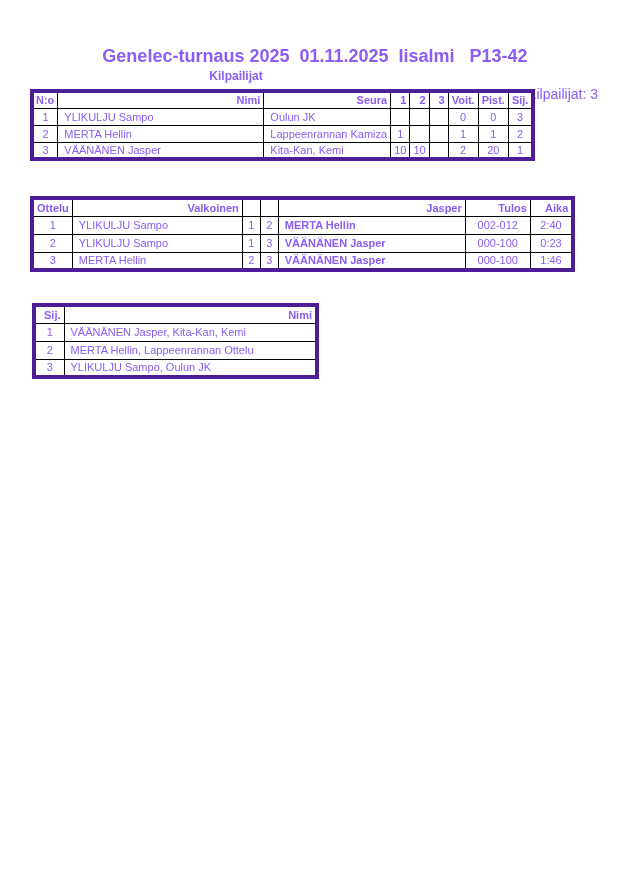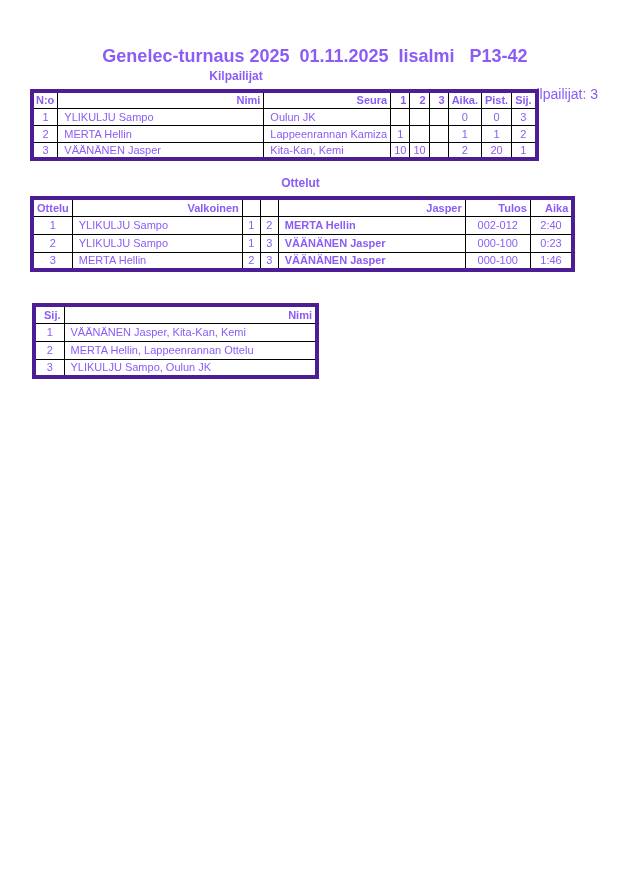--- a/index.html
+++ b/index.html
@@ -84,21 +84,21 @@
         <col style="width:25px">
     </colgroup>
     <tbody>
         <tr>
       <th class="l">N:o</th>
       <th>Nimi</th>
       <th>Seura</th>
       <th>1</th>
       <th>2</th>
       <th>3</th>
-      <th>Aika.</th>
+      <th>Voit.</th>
       <th>Pist.</th>
       <th>Sij.</th>
     </tr>
     <tr>
       <td class="c">1</td>
       <td class="l">YLIKULJU Sampo</td>
       <td class="l">Oulun JK</td>
       <td class="c"></td>
       <td class="c"></td>
       <td class="c"></td>
@@ -124,21 +124,20 @@
       <td class="c">10</td>
       <td class="c">10</td>
       <td class="c"></td>
       <td class="c">2</td>
       <td class="c">20</td>
       <td class="c">1</td>
     </tr>
   </tbody>
     </table>
 
-  <div class="section-heading h-ottelut">Ottelut</div>
 
   <table class="t-ottelut">
     <colgroup>
       <col style="width:40px">
         <col style="width:170px">
         <col style="width:18px">
       <col style="width:18px">
         <col style="width:187px">
         <col style="width:65px">
         <col style="width:43px">

